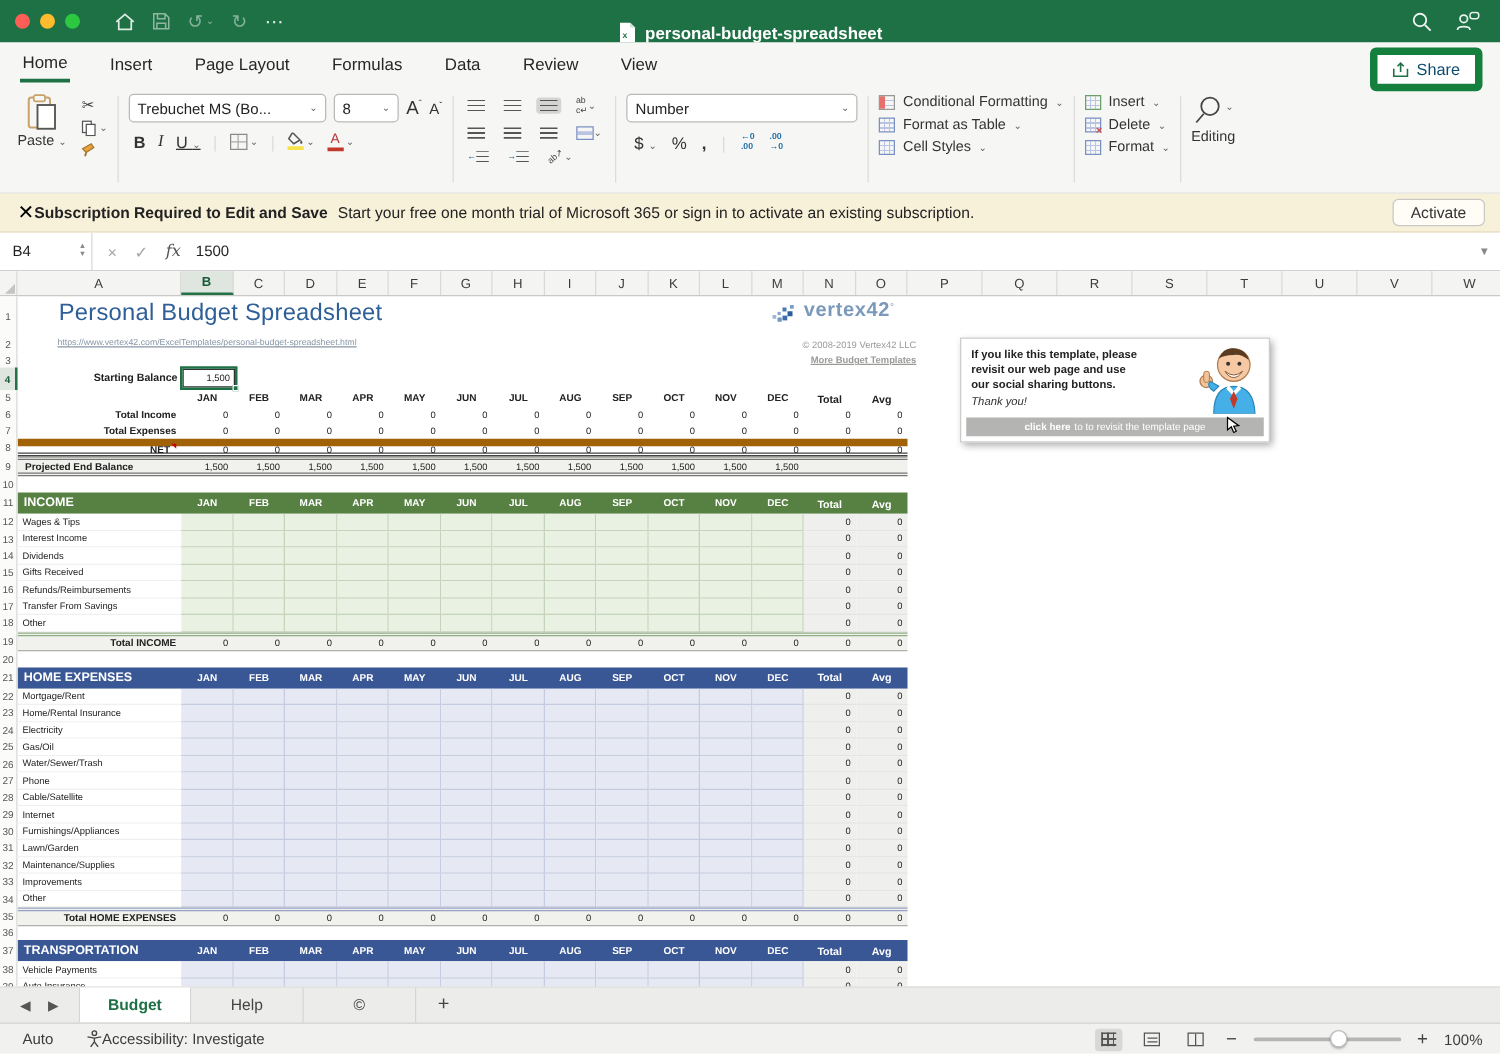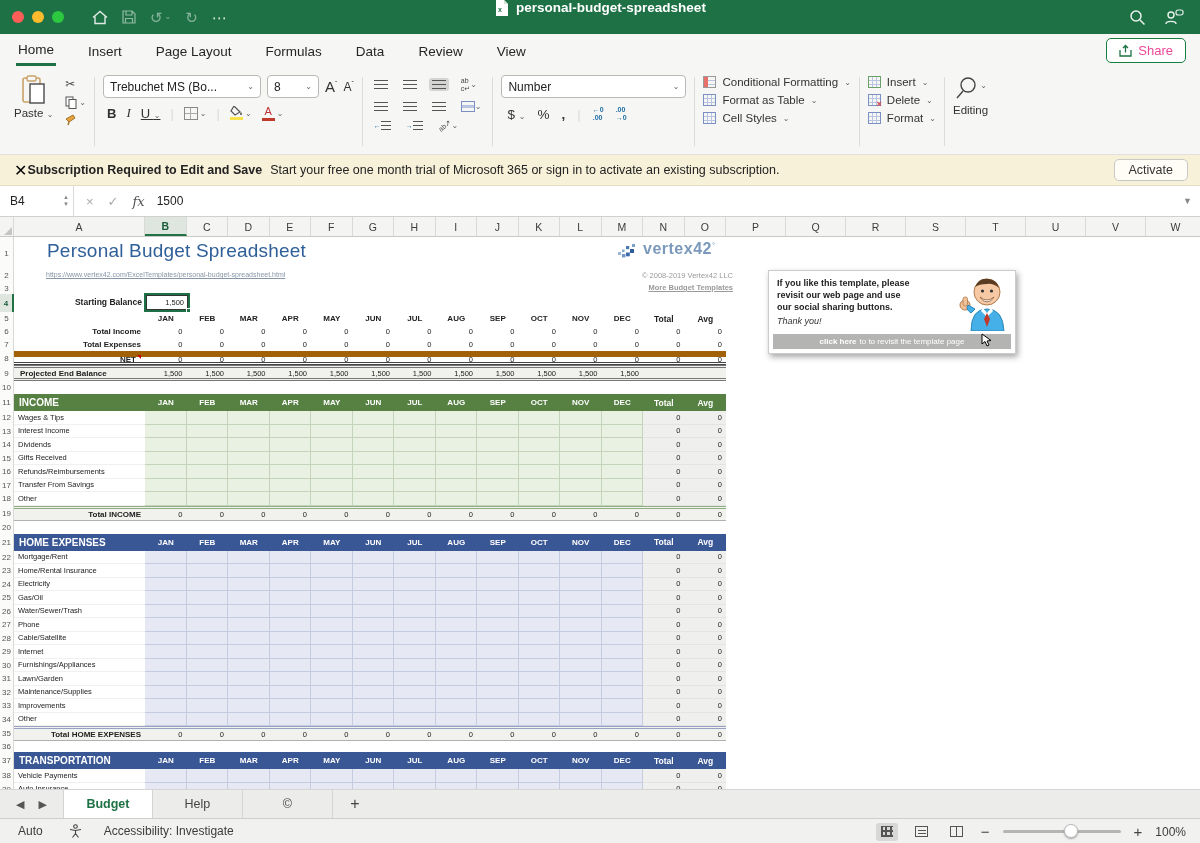--- a/index.html
+++ b/index.html
@@ -8,30 +8,30 @@
   .page{position:relative;width:1200px;height:843px;background:#fff}
 
   
   .titlebar{height:34px;background:#1e7145;display:flex;align-items:center;position:relative;color:#fff}
   .lights{display:flex;gap:8px;margin-left:12px}
   .light{width:12px;height:12px;border-radius:50%}
   .tb-icons{display:flex;align-items:center;gap:14px;margin-left:28px}
   .tb-ic{color:rgba(255,255,255,.85);font-size:15px;line-height:1;display:flex;align-items:center}
   .tb-ic.dim{color:rgba(255,255,255,.45)}
   .tb-chev{font-size:8px;color:rgba(255,255,255,.45);margin-left:2px}
-  .tb-title{position:absolute;left:0;right:0;top:0;height:34px;display:flex;align-items:flex-start;justify-content:center;gap:7px;pointer-events:none}
+  .tb-title{position:absolute;left:0;right:0;top:0;height:34px;display:flex;align-items:flex-end;justify-content:center;gap:7px;pointer-events:none}
   .tb-title .txt{font-weight:bold;font-size:13.5px;color:#fff}
   .tb-right{position:absolute;right:16px;top:0;height:34px;display:flex;align-items:center;gap:18px}
 
   
   .menubar{height:33px;background:#f6f6f4;display:flex;align-items:center;padding:0 16px;position:relative}
   .mtab{font-size:13.5px;color:#262626;margin-right:30px;padding:7px 2px 6px;cursor:default}
   .mtab.active{font-weight:normal;border-bottom:3px solid #1e7145}
   .share-btn{position:absolute;right:14px;top:4px;display:flex;align-items:center;gap:6px;
-    border:1px solid #15803d;border-radius:5px;background:#fff;padding:4px 12px;font-size:13px;color:#ec4899}
+    border:6px solid #15803d;border-radius:5px;background:#fff;padding:4px 12px;font-size:13px;color:#0c4a6e}
 
   
   .ribbon{height:88px;background:#f6f6f4;border-bottom:1px solid #e0e0de;display:flex;align-items:stretch;padding:6px 10px 4px;color:#333}
   .rsep{width:1px;background:#dcdcda;margin:4px 8px}
   .rgroup{display:flex;align-items:flex-start}
   .paste{display:flex;flex-direction:column;align-items:center;font-size:11.5px;gap:2px;padding:2px 4px}
   .clipcol{display:flex;flex-direction:column;gap:5px;margin-left:8px;margin-top:4px;font-size:13px;color:#444}
   .mini{font-size:12px;color:#444;display:flex;align-items:center;gap:2px}
   .chev{font-size:8px;color:#666}
   .fontgrp{display:flex;flex-direction:column;gap:7px;margin-top:2px}
@@ -137,21 +137,21 @@
   
   .tabbar{height:29px;background:#ececea;border-top:1px solid #d5d5d3;display:flex;align-items:stretch}
   .tnav{display:flex;align-items:center;gap:14px;padding:0 16px;color:#555;font-size:11px}
   .stab{width:90px;display:flex;align-items:center;justify-content:center;font-size:12.5px;color:#444;border-right:1px solid #d5d5d3}
   .stab.first{border-left:1px solid #d5d5d3}
   .stab.active{background:#fff;color:#1e7145;font-weight:bold}
   .addtab{width:44px;display:flex;align-items:center;justify-content:center;font-size:16px;color:#444}
 
   
   .statusbar{height:25px;background:#f1f1ef;border-top:1px solid #cfcfcd;display:flex;align-items:center;padding:0 18px;font-size:12px;color:#3c3c3c;position:relative}
-  .acc{display:flex;align-items:center;gap:22px;margin-left:26px}
+  .acc{display:flex;align-items:center;gap:0;margin-left:26px}
   .sb-right{position:absolute;right:14px;top:0;height:25px;display:flex;align-items:center;gap:13px}
   .viewbtn{width:22px;height:18px;border-radius:3px;display:flex;align-items:center;justify-content:center}
   .viewbtn.on{background:#d8d8d6}
   .vic{width:13px;height:11px;border:1px solid #555}
   .vic.grid{border:none;background:
     repeating-linear-gradient(to bottom,#555 0 1.5px,transparent 1.5px 4.5px),
     repeating-linear-gradient(to right,#555 0 1.5px,transparent 1.5px 4.5px);width:12px;height:11px}
   .vic.pl{background:linear-gradient(#555,#555) 2px 3px/8px 1px no-repeat,linear-gradient(#555,#555) 2px 6px/8px 1px no-repeat}
   .vic.pb{background:linear-gradient(#555,#555) center/1px 100% no-repeat}
   .ztrack{width:118px;height:3px;background:#b5b5b3;border-radius:2px;position:relative}

